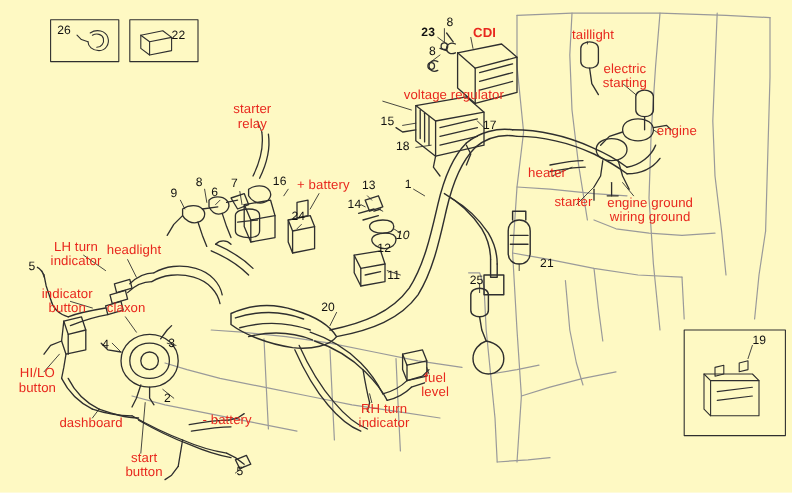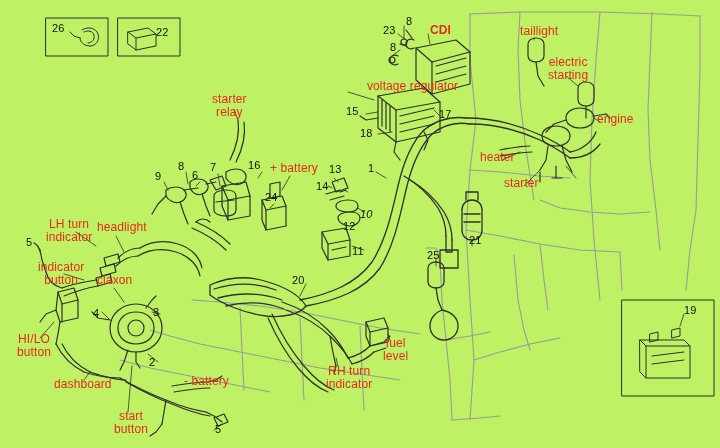--- a/index.html
+++ b/index.html
@@ -4,21 +4,21 @@
 <style>
   html, body {
     margin: 0;
     padding: 0;
     background: #ffffff;
   }
   #stage {
     position: relative;
     width: 720px;
     height: 448px;
-    background: #bef264;
+    background: #fef9c3;
     overflow: hidden;
     font-family: "Liberation Sans", sans-serif;
   }
   #stage svg.art {
     position: absolute;
     left: 0;
     top: 0;
     width: 720px;
     height: 448px;
   }
@@ -353,56 +353,58 @@
         <path d="M600 122 L594 118"></path>
         <path d="M566 76 L578 86"></path>
         <path d="M534 40 L534 38"></path>
         <path d="M684 314 L680 326"></path>
       </g>
     </g>
   </svg>
 
   <div class="lbl num" style="left:52px;  top:23px;">26</div>
   <div class="lbl num" style="left:156px; top:27px;text-align:right;">22</div>
-  <div class="lbl num" style="left:383px; top:25px;">23</div>
+  <div class="lbl num" style="left:383px; top:25px;font-weight:bold;">23</div>
   <div class="lbl num" style="left:406px; top:16px;">8</div>
   <div class="lbl num" style="left:390px; top:42px;">8</div>
   <div class="lbl num" style="left:346px; top:106px;">15</div>
   <div class="lbl num" style="left:439px; top:109px;">17</div>
   <div class="lbl num" style="left:360px; top:128px;">18</div>
   <div class="lbl num" style="left:248px; top:160px;">16</div>
   <div class="lbl num" style="left:329px; top:164px;">13</div>
   <div class="lbl num" style="left:316px; top:181px;">14</div>
   <div class="lbl num" style="left:343px; top:187px;margin-top:34px;">12</div>
   <div class="lbl num" style="left:360px; top:209px;font-style:italic;">10</div>
   <div class="lbl num" style="left:352px; top:246px;text-align:right;">11</div>
   <div class="lbl num" style="left:155px; top:171px;">9</div>
   <div class="lbl num" style="left:178px; top:161px;">8</div>
   <div class="lbl num" style="left:192px; top:170px;">6</div>
   <div class="lbl num" style="left:210px; top:162px;">7</div>
   <div class="lbl num" style="left:265px; top:192px;">24</div>
   <div class="lbl num" style="left:368px; top:163px;">1</div>
   <div class="lbl num" style="left:292px; top:275px;">20</div>
-  <div class="lbl num" style="left:469px; top:235px;">21</div>
+  <div class="lbl num" style="left:491px; top:235px;">21</div>
   <div class="lbl num" style="left:427px; top:250px;">25</div>
   <div class="lbl num" style="left:26px;  top:237px;">5</div>
   <div class="lbl num" style="left:93px;  top:308px;">4</div>
   <div class="lbl num" style="left:153px; top:307px;">3</div>
   <div class="lbl num" style="left:149px; top:357px;">2</div>
   <div class="lbl num" style="left:215px; top:424px;">5</div>
   <div class="lbl num" style="left:684px; top:305px;">19</div>
 
   <div class="lbl red bold" style="left:430px; top:24px;">CDI</div>
   <div class="lbl red" style="left:520px; top:25px;">taillight</div>
   <div class="lbl red center" style="left:548px; top:56px;">electric
 starting</div>
   <div class="lbl red" style="left:323px; top:80px;margin-left:44px;">voltage regulator</div>
   <div class="lbl red" style="left:597px; top:113px;">engine</div>
   <div class="lbl red" style="left:480px; top:151px;">heater</div>
   <div class="lbl red" style="left:504px; top:177px;">starter</div>
+  <div class="lbl red center" style="left:552px; top:178px;">engine ground
+wiring ground</div>
   <div class="lbl red center" style="left:212px; top:93px;">starter
 relay</div>
   <div class="lbl red" style="left:270px; top:162px;text-align:center;">+ battery</div>
   <div class="lbl red center" style="left:46px; top:218px;">LH turn
 indicator</div>
   <div class="lbl red" style="left:97px;  top:221px;">headlight</div>
   <div class="lbl red center" style="left:38px; top:261px;">indicator
 button</div>
   <div class="lbl red" style="left:97px;  top:274px;">claxon</div>
   <div class="lbl red center" style="left:17px; top:333px;">HI/LO

